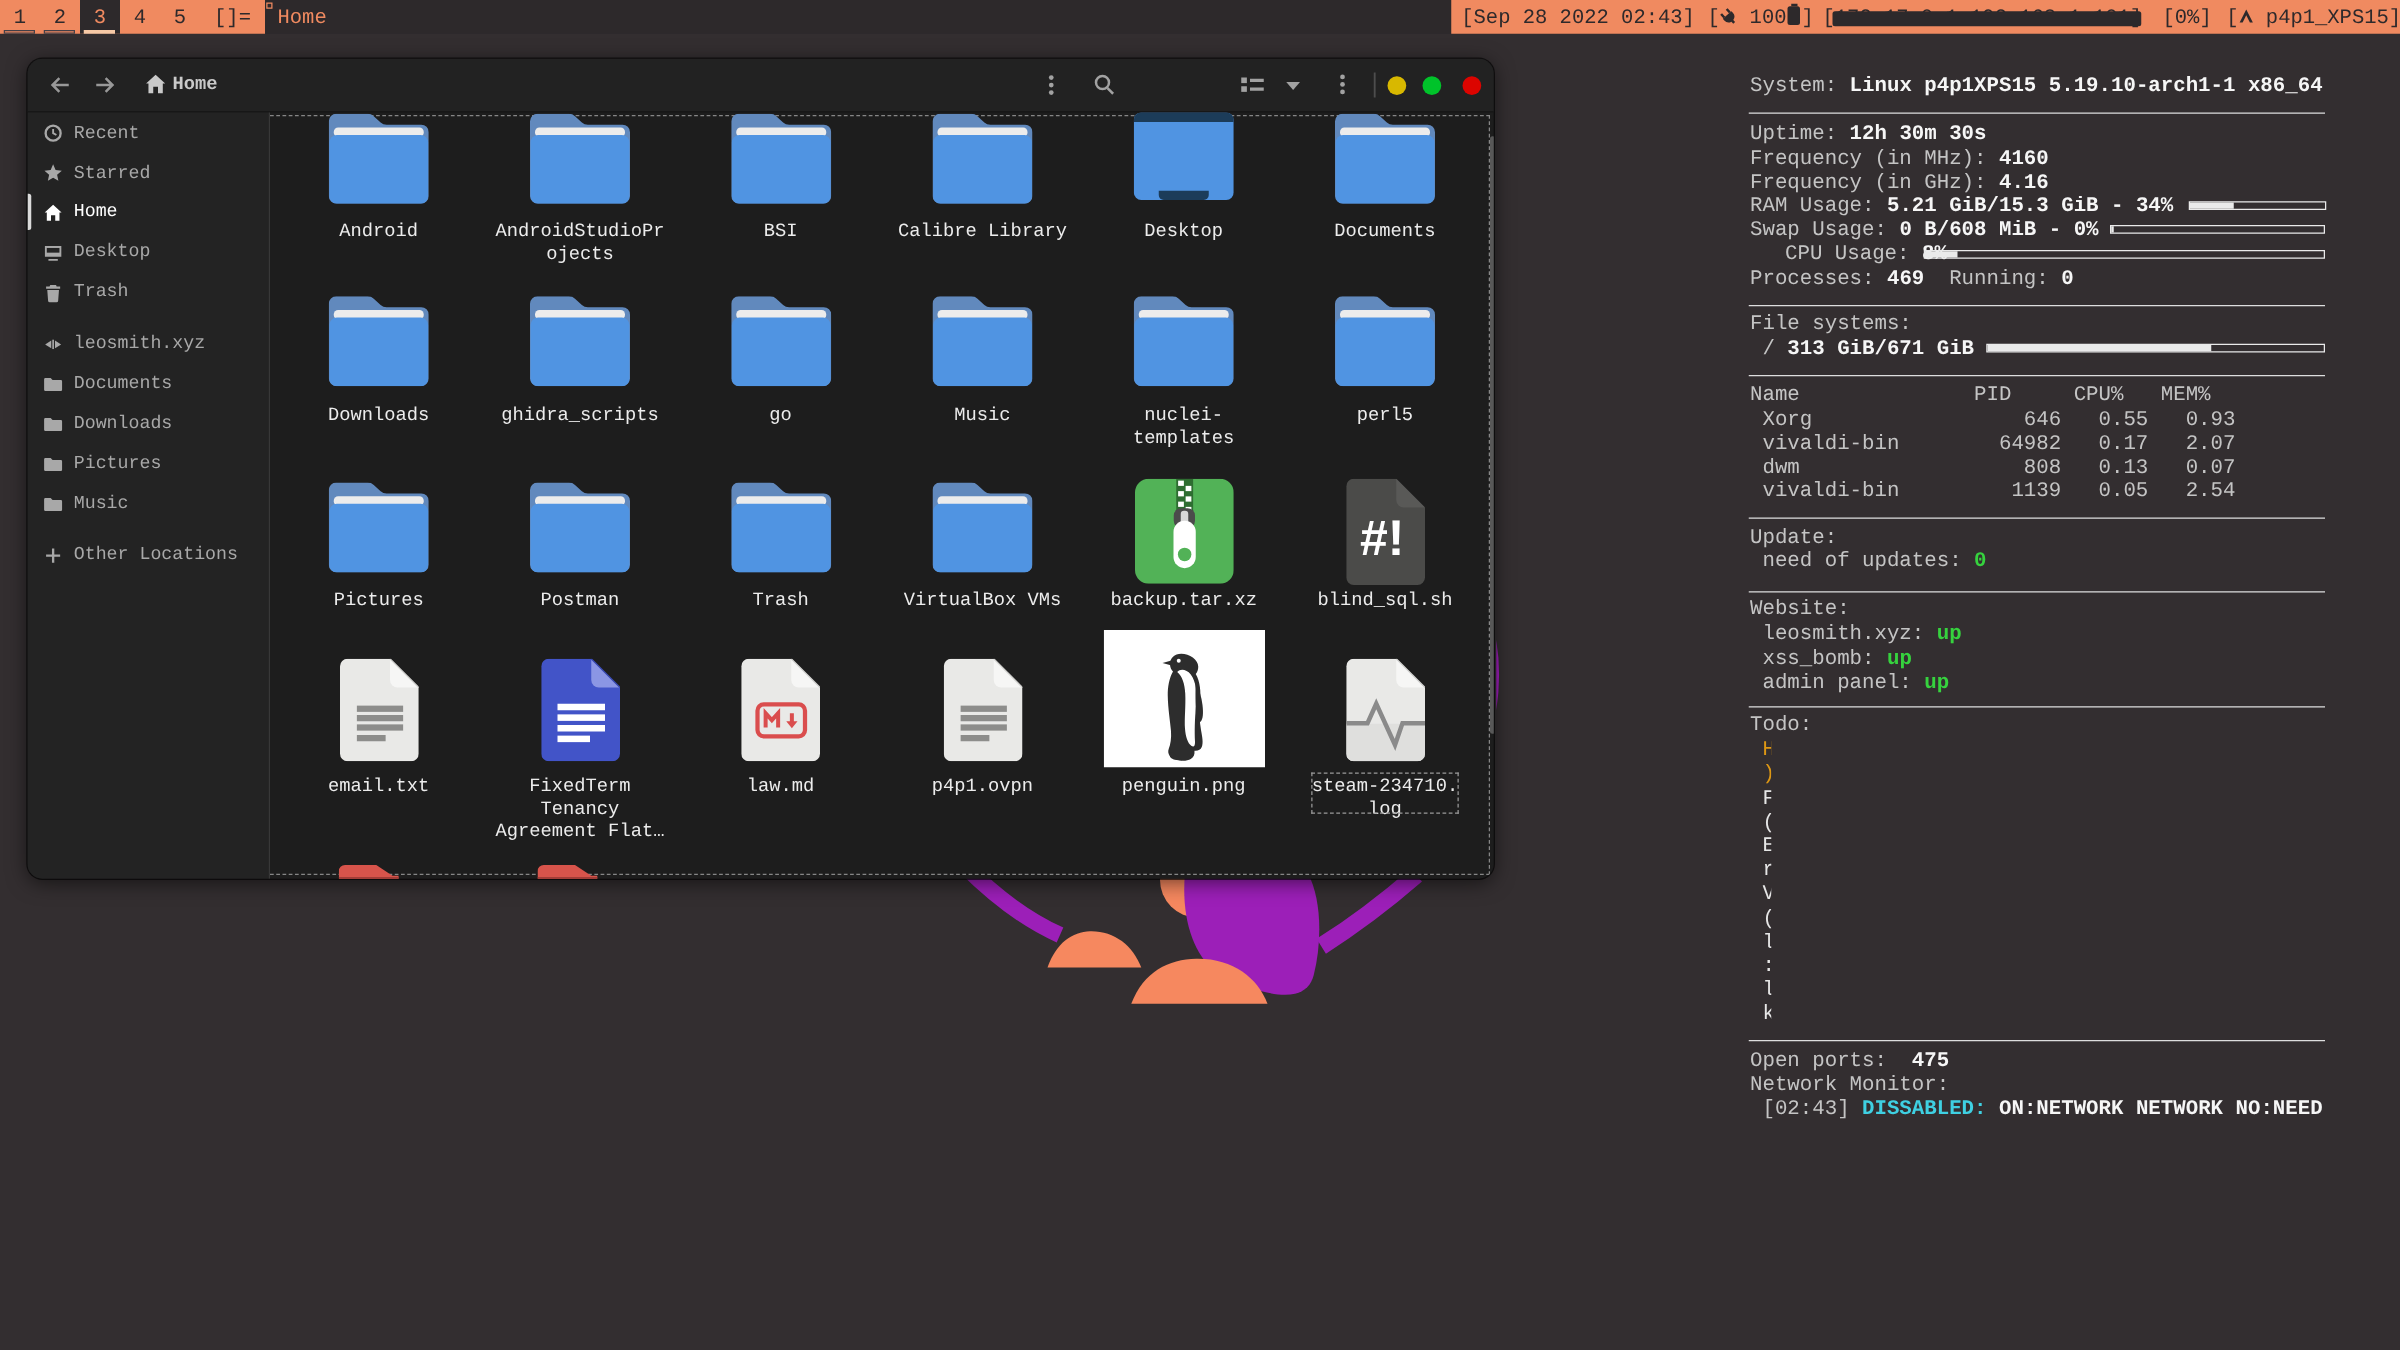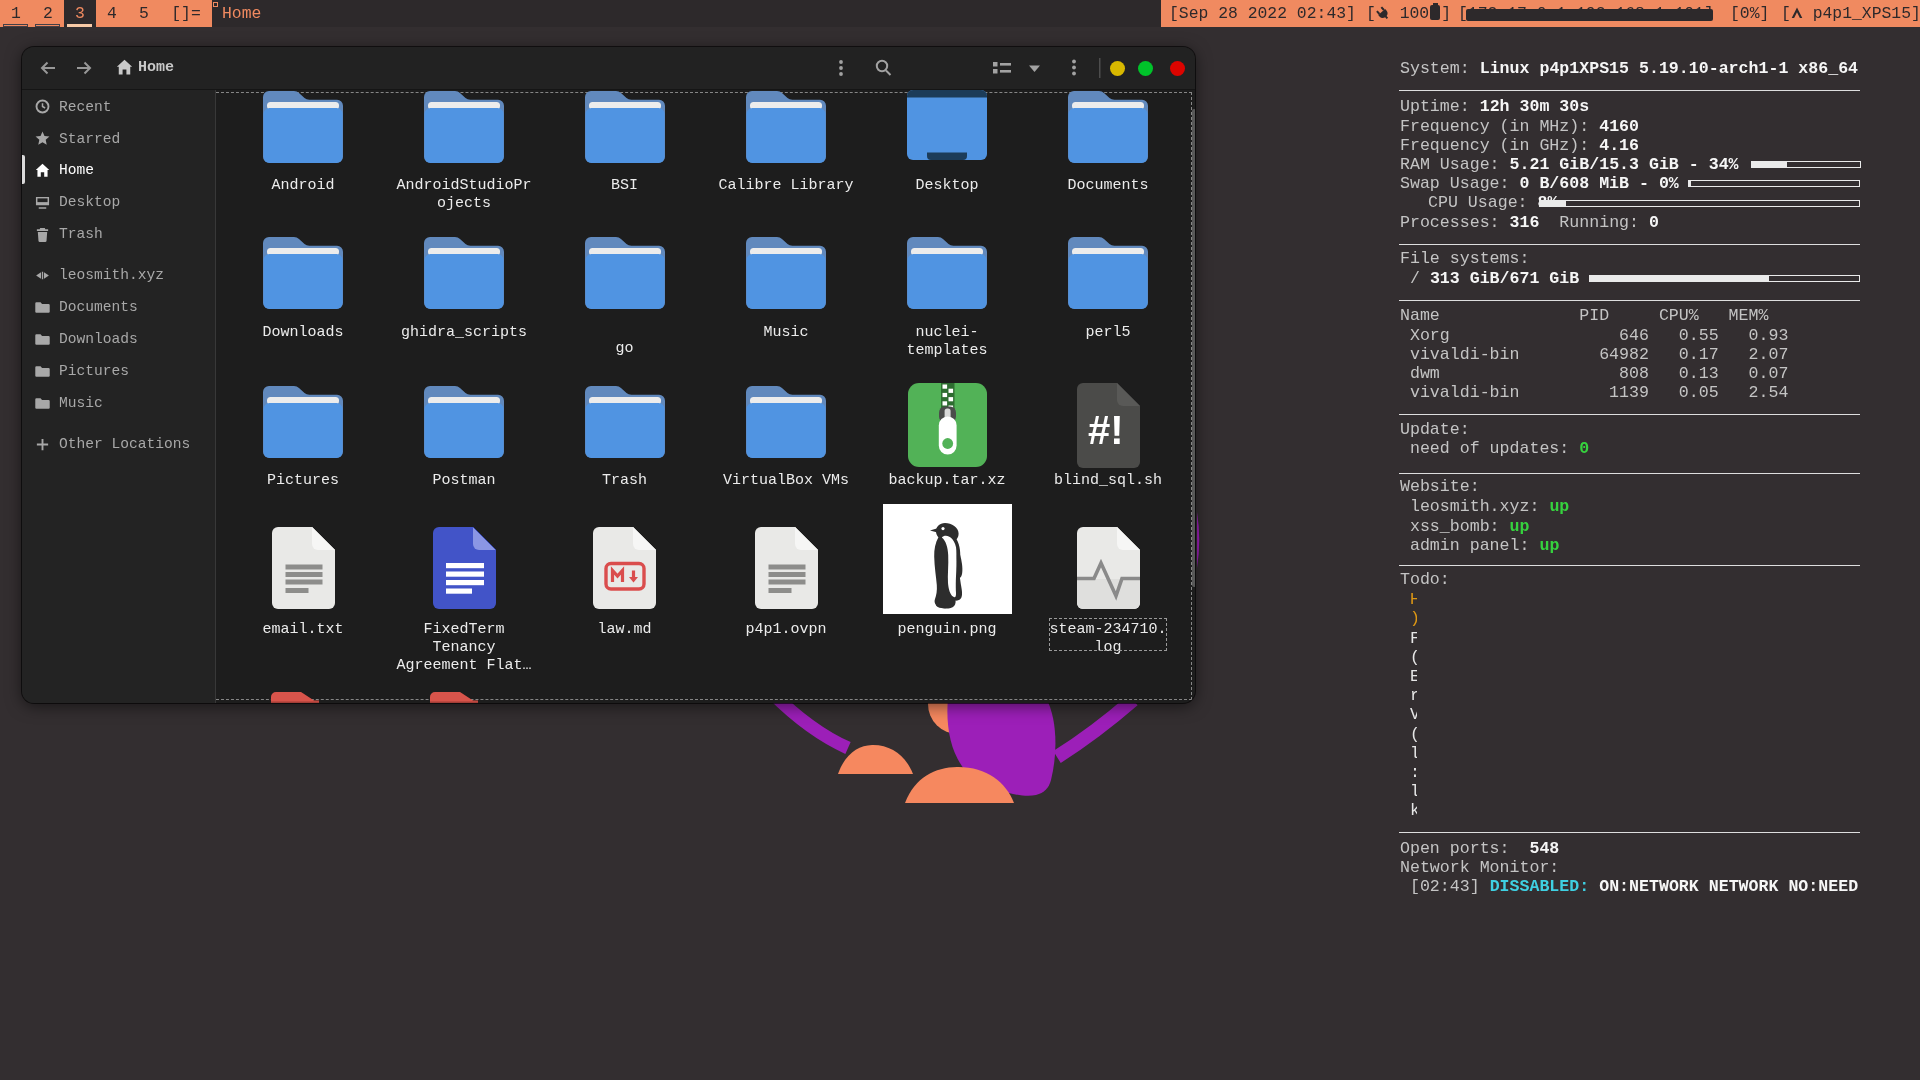--- a/index.html
+++ b/index.html
@@ -31,21 +31,21 @@
 <path d="M1197 512 Q1201.5 540 1197 568 Z" fill="#9c1fb8"></path>
 </svg>
 <div class="abs conk" style="left:1400px;top:59.4px;white-space:pre;">System: <span class="b">Linux p4p1XPS15 5.19.10-arch1-1 x86_64</span></div>
 <div class="hr" style="top:90px;"></div>
 <div class="abs conk" style="left:1400px;top:97.4px;white-space:pre;">Uptime: <span class="b">12h 30m 30s</span></div>
 <div class="abs conk" style="left:1400px;top:116.6px;white-space:pre;">Frequency (in MHz): <span class="b">4160</span></div>
 <div class="abs conk" style="left:1400px;top:135.8px;white-space:pre;">Frequency (in GHz): <span class="b">4.16</span></div>
 <div class="abs conk" style="left:1400px;top:155.0px;white-space:pre;font-family:Liberation Mono, monospace;">RAM Usage: <span class="b">5.21 GiB/15.3 GiB - 34%</span></div>
 <div class="abs conk" style="left:1400px;top:174.2px;white-space:pre;">Swap Usage: <span class="b">0 B/608 MiB - 0%</span></div>
 <div class="abs conk" style="left:1400px;top:193.4px;white-space:pre;margin-left:28px;">CPU Usage: <span class="b">8%</span></div>
-<div class="abs conk" style="left:1400px;top:212.6px;white-space:pre;">Processes: <span class="b">316</span>  Running: <span class="b">0</span></div>
+<div class="abs conk" style="left:1400px;top:212.6px;white-space:pre;">Processes: <span class="b">469</span>  Running: <span class="b">0</span></div>
 <div class="hr" style="top:244px;"></div>
 <div class="abs conk" style="left:1400px;top:249.4px;white-space:pre;">File systems:</div>
 <div class="abs conk" style="left:1400px;top:268.6px;white-space:pre;"> / <span class="b">313 GiB/671 GiB</span></div>
 <div class="hr" style="top:300px;"></div>
 <div class="abs conk" style="left:1400px;top:306.4px;white-space:pre;">Name              PID     CPU%   MEM%</div>
 <div class="abs conk" style="left:1400px;top:325.6px;white-space:pre;"> Xorg                 646   0.55   0.93</div>
 <div class="abs conk" style="left:1400px;top:344.8px;white-space:pre;"> vivaldi-bin        64982   0.17   2.07</div>
 <div class="abs conk" style="left:1400px;top:364.0px;white-space:pre;"> dwm                  808   0.13   0.07</div>
 <div class="abs conk" style="left:1400px;top:383.2px;white-space:pre;"> vivaldi-bin         1139   0.05   2.54</div>
 <div class="hr" style="top:414px;"></div>
@@ -64,21 +64,21 @@
 <div class="abs conk" style="left:1410px;top:647.8px;width:7px;overflow:hidden;white-space:pre;"><span style="color:#e6e6e6;">(</span></div>
 <div class="abs conk" style="left:1410px;top:667.0px;width:7px;overflow:hidden;white-space:pre;"><span style="color:#e6e6e6;">E</span></div>
 <div class="abs conk" style="left:1410px;top:686.2px;width:7px;overflow:hidden;white-space:pre;"><span style="color:#e6e6e6;">r</span></div>
 <div class="abs conk" style="left:1410px;top:705.4px;width:7px;overflow:hidden;white-space:pre;"><span style="color:#e6e6e6;">V</span></div>
 <div class="abs conk" style="left:1410px;top:724.6px;width:7px;overflow:hidden;white-space:pre;"><span style="color:#e6e6e6;">(</span></div>
 <div class="abs conk" style="left:1410px;top:743.8px;width:7px;overflow:hidden;white-space:pre;"><span style="color:#e6e6e6;">l</span></div>
 <div class="abs conk" style="left:1410px;top:763.0px;width:7px;overflow:hidden;white-space:pre;"><span style="color:#e6e6e6;">:</span></div>
 <div class="abs conk" style="left:1410px;top:782.2px;width:7px;overflow:hidden;white-space:pre;"><span style="color:#e6e6e6;">l</span></div>
 <div class="abs conk" style="left:1410px;top:801.4px;width:7px;overflow:hidden;white-space:pre;"><span style="color:#e6e6e6;">k</span></div>
 <div class="hr" style="top:831.5px;"></div>
-<div class="abs conk" style="left:1400px;top:838.6px;white-space:pre;">Open ports:  <span class="b">548</span></div>
+<div class="abs conk" style="left:1400px;top:838.6px;white-space:pre;">Open ports:  <span class="b">475</span></div>
 <div class="abs conk" style="left:1400px;top:857.8px;white-space:pre;">Network Monitor:</div>
 <div class="abs conk" style="left:1400px;top:877.0px;white-space:pre;"> [02:43] <span class="cy">DISSABLED:</span> <span class="b">ON:NETWORK NETWORK NO:NEED</span></div>
 <div class="cbar" style="left:1750.5px;top:161.1px;width:110px;">
     <div class="cfill" style="width:33.0%;"></div>
   </div>
 <div class="cbar" style="left:1688px;top:180.3px;width:172px;">
     <div class="cfill" style="width:1.3%;"></div>
   </div>
 <div class="cbar" style="left:1539px;top:199.5px;width:321px;">
     <div class="cfill" style="width:8.2%;"></div>
@@ -262,21 +262,21 @@
 <rect x="4" y="11" width="72" height="7.5" rx="3.5" fill="#ececec"></rect>
 <rect x="0.5" y="17" width="79" height="55" rx="6" fill="#5094e2"></rect>
 </svg></div>
 <div class="ic" style="left:1046.0px;top:190px;"><svg width="80" height="72" viewBox="0 0 80 72">
 <path d="M6 0 H31 q3 0 5 1.9 l5.5 5 q2 1.8 4.8 1.8 H74 a6 6 0 0 1 6 6 v51 a6 6 0 0 1 -6 6 H6 a6 6 0 0 1 -6 -6 V6 a6 6 0 0 1 6 -6 Z" fill="#6189bd"></path>
 <rect x="4" y="11" width="72" height="7.5" rx="3.5" fill="#ececec"></rect>
 <rect x="0.5" y="17" width="79" height="55" rx="6" fill="#5094e2"></rect>
 </svg></div>
 <div class="lbl" style="left:200.0px;top:277.0px;width:162px;">Downloads</div>
 <div class="lbl" style="left:361.0px;top:277.0px;width:162px;">ghidra_scripts</div>
-<div class="lbl" style="left:521.5px;top:277.0px;width:162px;margin-top:16px;">go</div>
+<div class="lbl" style="left:521.5px;top:277.0px;width:162px;">go</div>
 <div class="lbl" style="left:683.0px;top:277.0px;width:162px;">Music</div>
 <div class="lbl" style="left:844.0px;top:277.0px;width:162px;">nuclei-</div>
 <div class="lbl" style="left:844.0px;top:295.0px;width:162px;">templates</div>
 <div class="lbl" style="left:1005.0px;top:277.0px;width:162px;">perl5</div>
 <div class="ic" style="left:241.0px;top:338.5px;"><svg width="80" height="72" viewBox="0 0 80 72">
 <path d="M6 0 H31 q3 0 5 1.9 l5.5 5 q2 1.8 4.8 1.8 H74 a6 6 0 0 1 6 6 v51 a6 6 0 0 1 -6 6 H6 a6 6 0 0 1 -6 -6 V6 a6 6 0 0 1 6 -6 Z" fill="#6189bd"></path>
 <rect x="4" y="11" width="72" height="7.5" rx="3.5" fill="#ececec"></rect>
 <rect x="0.5" y="17" width="79" height="55" rx="6" fill="#5094e2"></rect>
 </svg></div>
 <div class="ic" style="left:402.0px;top:338.5px;"><svg width="80" height="72" viewBox="0 0 80 72">

